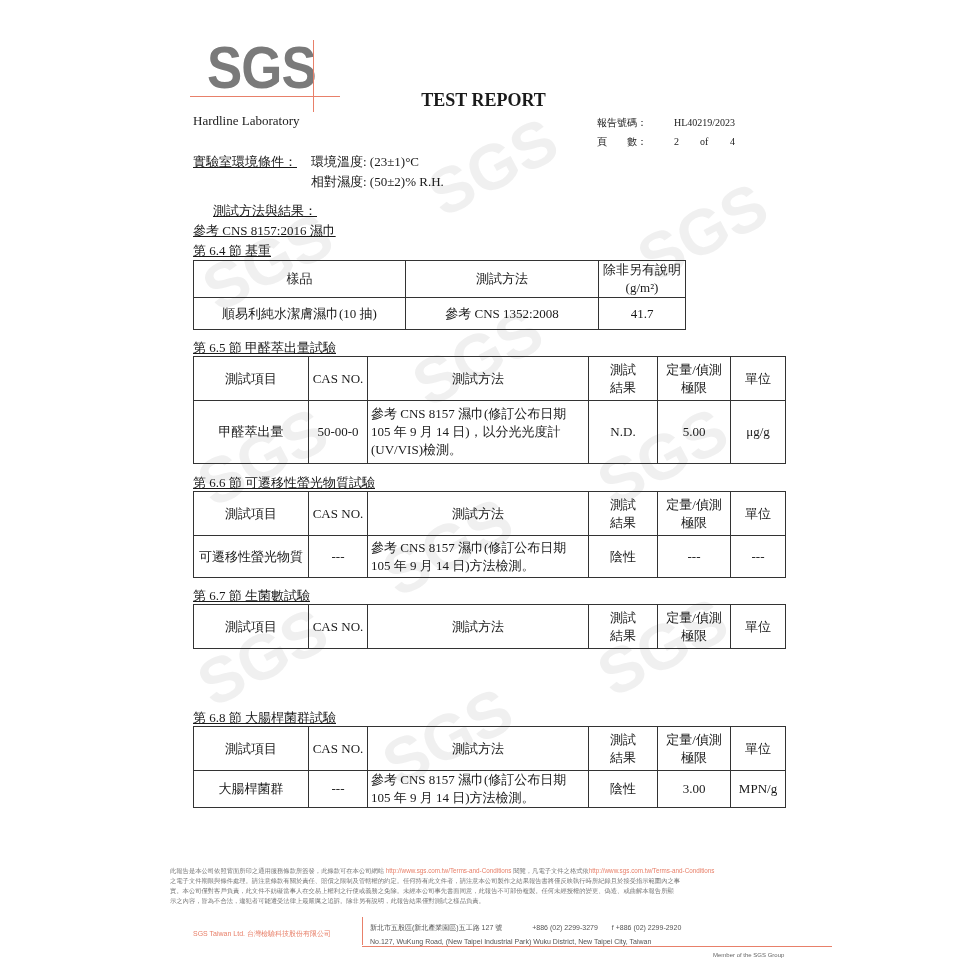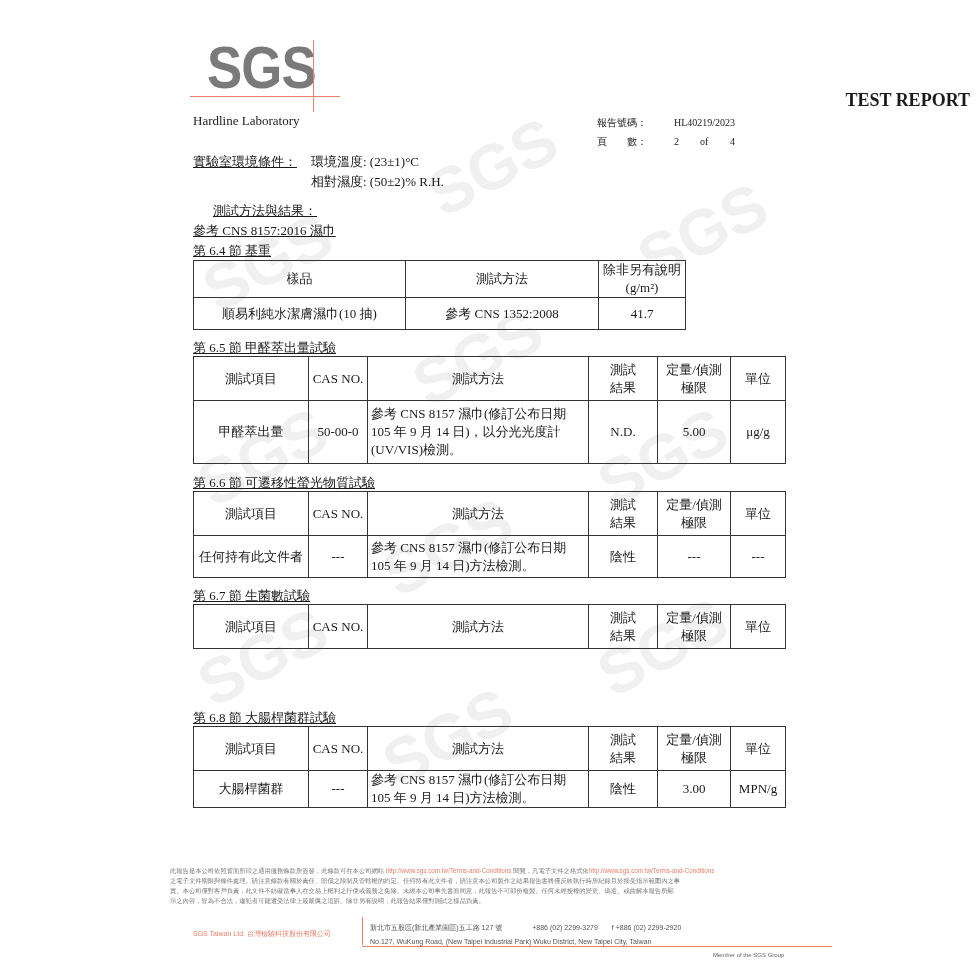--- a/index.html
+++ b/index.html
@@ -5,21 +5,21 @@
   * { box-sizing: border-box; margin: 0; padding: 0; }
   html, body { width: 980px; height: 980px; background: #ffffff; overflow: hidden; }
   body { position: relative; font-family: "Liberation Serif", "DejaVu Serif", serif; color: #1a1a1a; }
   .abs { position: absolute; }
 
   
   .logo-text { left: 207px; top: 38px; font-family: "Liberation Sans", "DejaVu Sans", sans-serif; font-weight: 700; font-size: 60px; letter-spacing: -1px; color: #7a7a7a; line-height: 60px; transform: scaleX(0.88); transform-origin: left top; }
   .logo-hline { left: 190px; top: 96px; width: 150px; height: 1px; background: #e8806a; }
   .logo-vline { left: 313px; top: 40px; width: 1px; height: 72px; background: #e8806a; }
 
-  .title { left: 0; width: 980px; top: 90px; text-align: right; font-weight: 700; font-size: 18px; padding-left: 7px; }
+  .title { left: 0; width: 980px; top: 90px; text-align: center; font-weight: 700; font-size: 18px; padding-left: 7px; }
   .title span { position: relative; left: -10px; }
   .lab { left: 193px; top: 113px; font-size: 13px; }
 
   .meta { left: 597px; top: 113px; font-size: 10px; line-height: 19px; }
   .meta .row { display: flex; }
   .meta .k { width: 77px; letter-spacing: 0; }
   .meta .v { }
   .meta .page span { display: inline-block; }
 
   .env { left: 193px; top: 152px; font-size: 13px; line-height: 20px; }
@@ -147,21 +147,21 @@
           <div>測試</div>
           <div>結果</div>
         </td>
     <td style="width:73px;">
           <div>定量/偵測</div>
           <div>極限</div>
         </td>
     <td>單位</td>
   </tr>
   <tr style="height:42px;">
-    <td>任何持有此文件者</td>
+    <td>可遷移性螢光物質</td>
     <td>---</td>
     <td class="left">
           <div>參考 CNS 8157  濕巾(修訂公布日期</div>
           <div>105 年 9 月 14 日)方法檢測。</div>
         </td>
     <td>陰性</td>
     <td>---</td>
     <td>---</td>
   </tr>
 </tbody>

